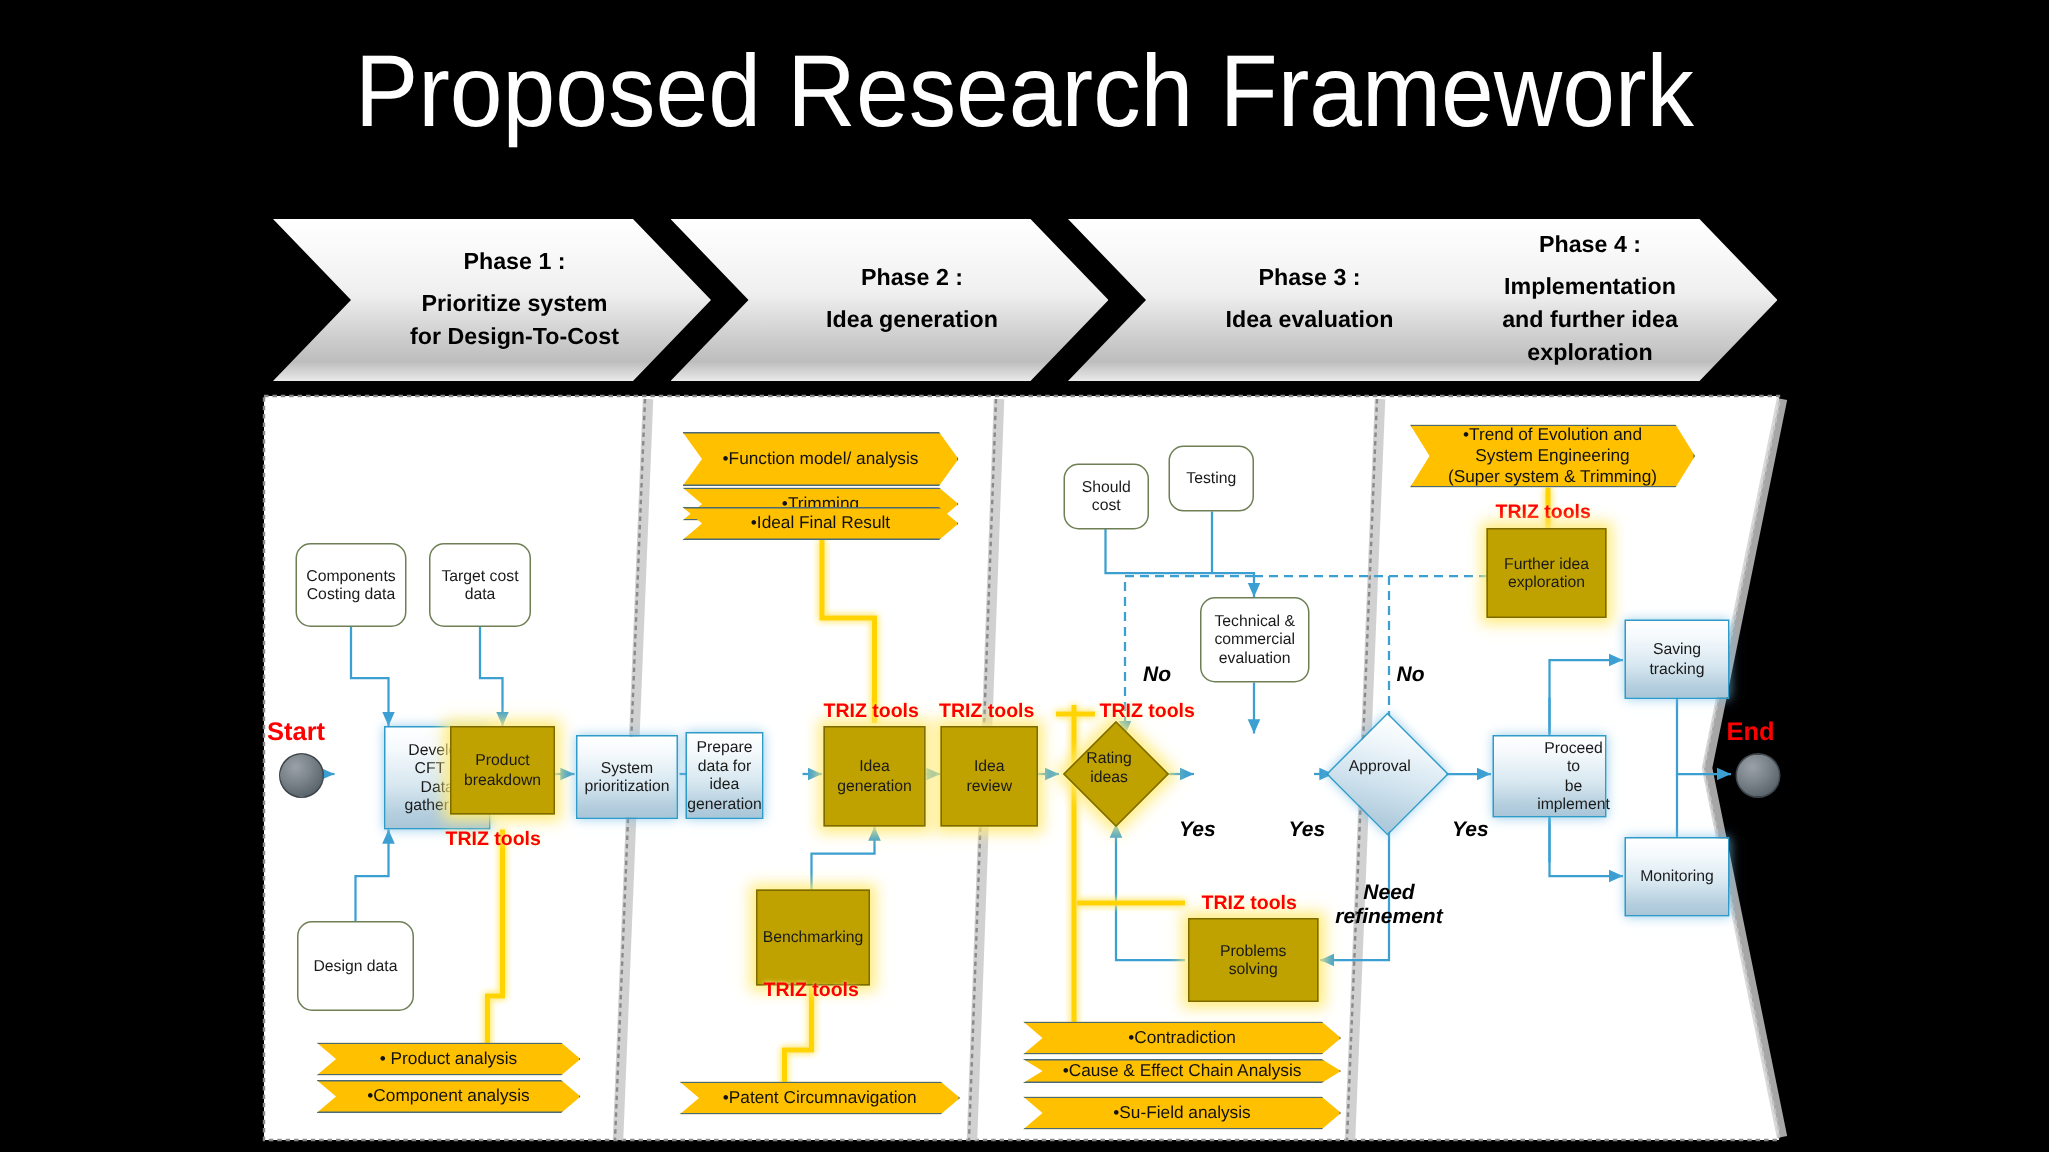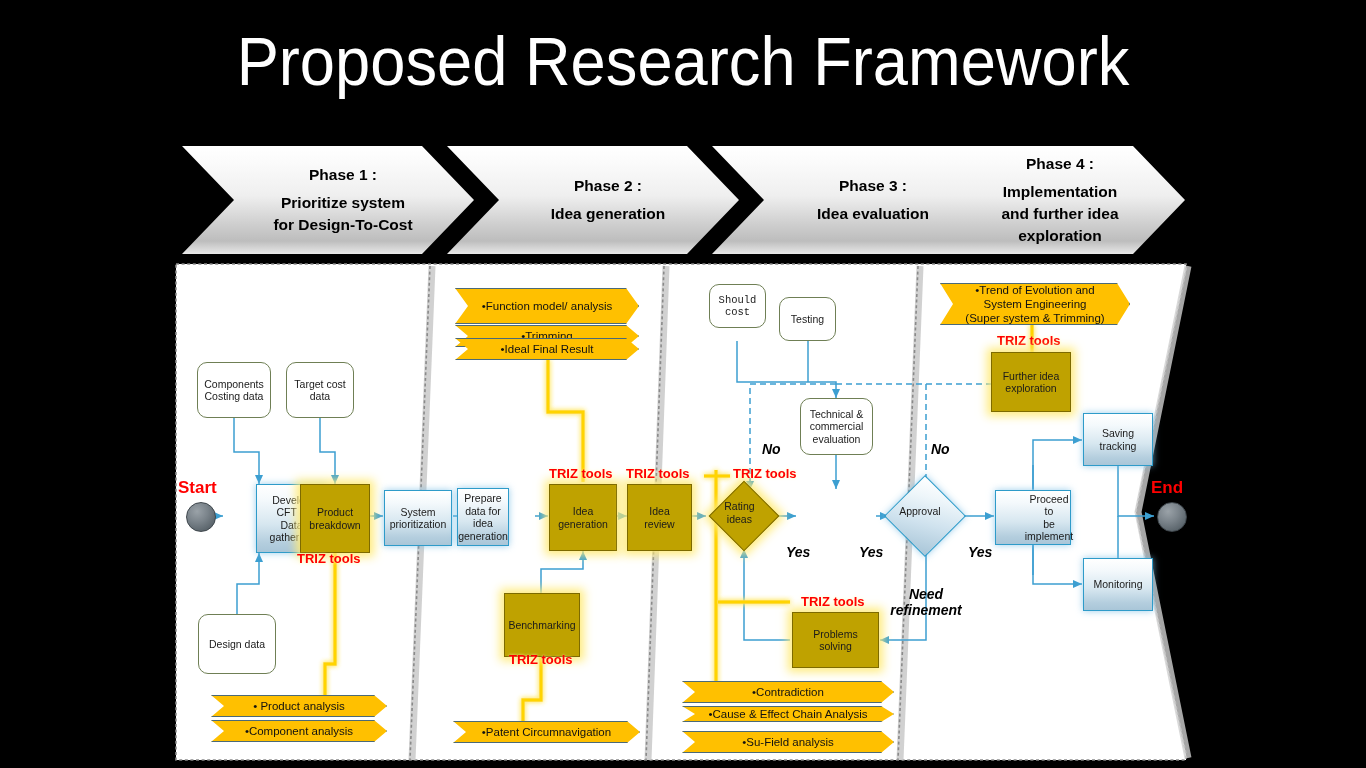--- a/index.html
+++ b/index.html
@@ -257,21 +257,21 @@
 
   <div class="term" style="left:186px;top:502px;"></div>
   <div class="termlbl" style="left:178px;top:478px;">Start</div>
 
   <div class="node proc" style="left:224px;top:484px;width:71px;height:69px;margin-left:32px;">
     <span style="white-space:pre-line">Develop
 CFT &amp;
 Data
 gathering</span>
   </div>
-  <div class="node triz" style="left:300px;top:484px;width:70px;height:69px;">
+  <div class="node triz" style="left:300px;top:484px;width:70px;height:59px;">
     <span style="white-space:pre-line">Product
 breakdown</span>
   </div>
   <div class="trizcap" style="left:297px;top:551px;">TRIZ tools</div>
   <div class="node proc" style="left:384px;top:490px;width:68px;height:56px;">
     <span style="white-space:pre-line">System
 prioritization</span>
   </div>
 
   <div class="pennant" style="left:211px;top:695px;width:176px;height:22px;">
@@ -309,21 +309,21 @@
 
   <div class="node triz" style="left:504px;top:593px;width:76px;height:64px;">
     <span style="white-space:pre-line">Benchmarking</span>
   </div>
   <div class="trizcap" style="left:509px;top:652px;">TRIZ tools</div>
 
   <div class="pennant" style="left:453px;top:721px;width:187px;height:22px;">
     <span>•Patent Circumnavigation</span>
   </div>
 
-  <div class="node rnd" style="left:709px;top:284px;width:57px;height:44px;font-family:Liberation Mono, monospace;">
+  <div class="node rnd" style="left:709px;top:309px;width:57px;height:44px;">
     <span style="white-space:pre-line">Should
 cost</span>
   </div>
   <div class="node rnd" style="left:779px;top:297px;width:57px;height:44px;">
     <span style="white-space:pre-line">Testing</span>
   </div>
   <div class="node rnd" style="left:800px;top:398px;width:73px;height:57px;">
     <span style="white-space:pre-line">Technical &amp;
 commercial
 evaluation</span>

